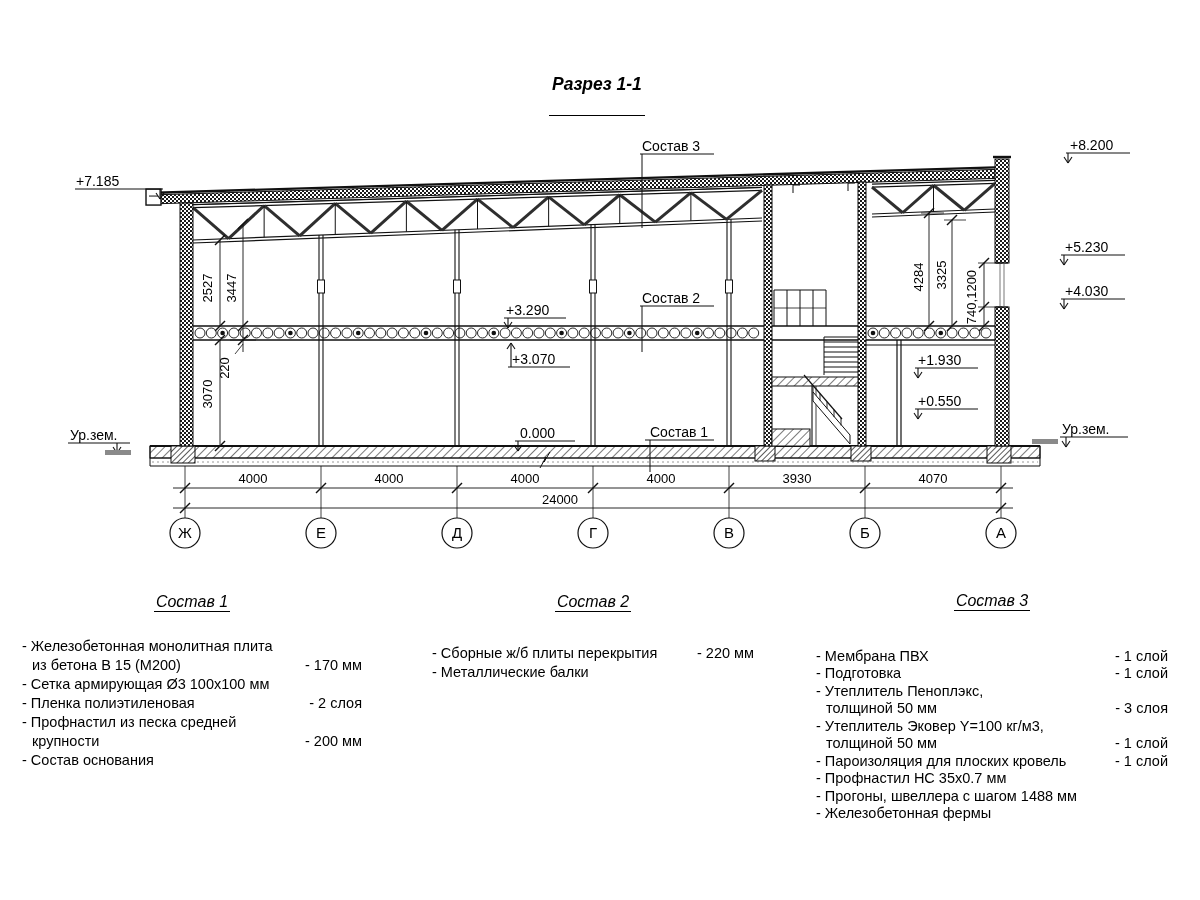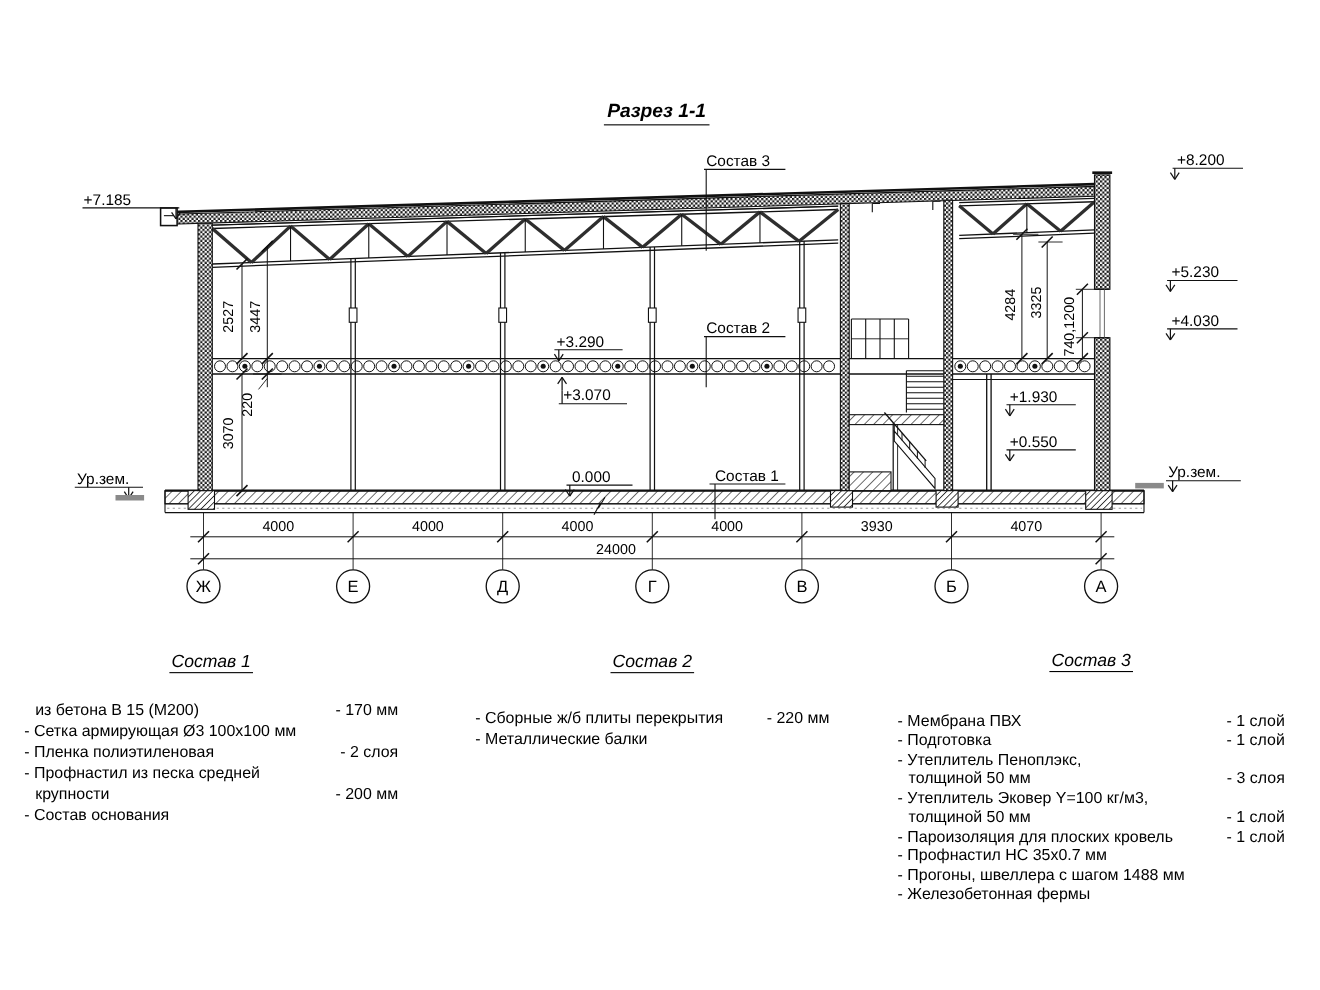--- a/index.html
+++ b/index.html
@@ -1,20 +1,20 @@
 <!DOCTYPE html>
 <html><head>
 <meta charset="utf-8">
 <style>
   html,body{margin:0;padding:0;background:#fff;}
   #page{position:relative;width:1200px;height:900px;background:#fff;overflow:hidden;
         font-family:"Liberation Sans","DejaVu Sans",sans-serif;color:#000;}
   #dw{position:absolute;left:0;top:0;}
-  .title{position:absolute;left:549px;top:90px;font-size:17.5px;font-weight:bold;font-style:italic;
-         border-bottom:1.6px solid #000;padding:0 3px 2px 3px;}
+  .title{position:absolute;left:549px;top:74px;font-size:17.5px;font-weight:bold;font-style:italic;
+         border-bottom:1.6px solid #000;padding:0 3px 20px 3px;}
   .t{font-family:"Liberation Sans","DejaVu Sans",sans-serif;fill:#000;}
   .s14{font-size:14px;} .s13{font-size:13px;} .s15{font-size:15px;}
   .legend{position:absolute;font-size:14.5px;line-height:19px;}
   #legend-0{left:22px;top:592px;width:340px;}
   #legend-1{left:432px;top:592px;width:322px;}
   #legend-2{left:816px;top:592px;width:352px;line-height:17.5px;}
   .lg-title{text-align:center;font-style:italic;font-size:16px;margin-bottom:26px;}
   #legend-1 .lg-title{margin-bottom:33px;}
   #legend-2 .lg-title{margin-bottom:38px;}
   .lg-title span{border-bottom:1.4px solid #000;padding:0 2px 1px 2px;}
@@ -406,20 +406,21 @@
       <text class="t s15" x="865" y="538" text-anchor="middle">Б</text>
       <text class="t s15" x="1001" y="538" text-anchor="middle">А</text>
     </g>
   </svg>
 
   <div class="legend" id="legend-0">
     <div class="lg-title"><span>Состав 1</span></div>
     <div class="lg-items">
         <div class="lg-row">
           <div class="lg-text">
+            <div>- Железобетонная  монолитная плита</div>
             <div class="lg-cont">из бетона В 15 (М200)</div>
           </div>
           <div class="lg-val">- 170 мм</div>
         </div>
         <div class="lg-row">
           <div class="lg-text">
             <div>- Сетка армирующая Ø3 100x100 мм</div>
           </div>
         </div>
         <div class="lg-row">

